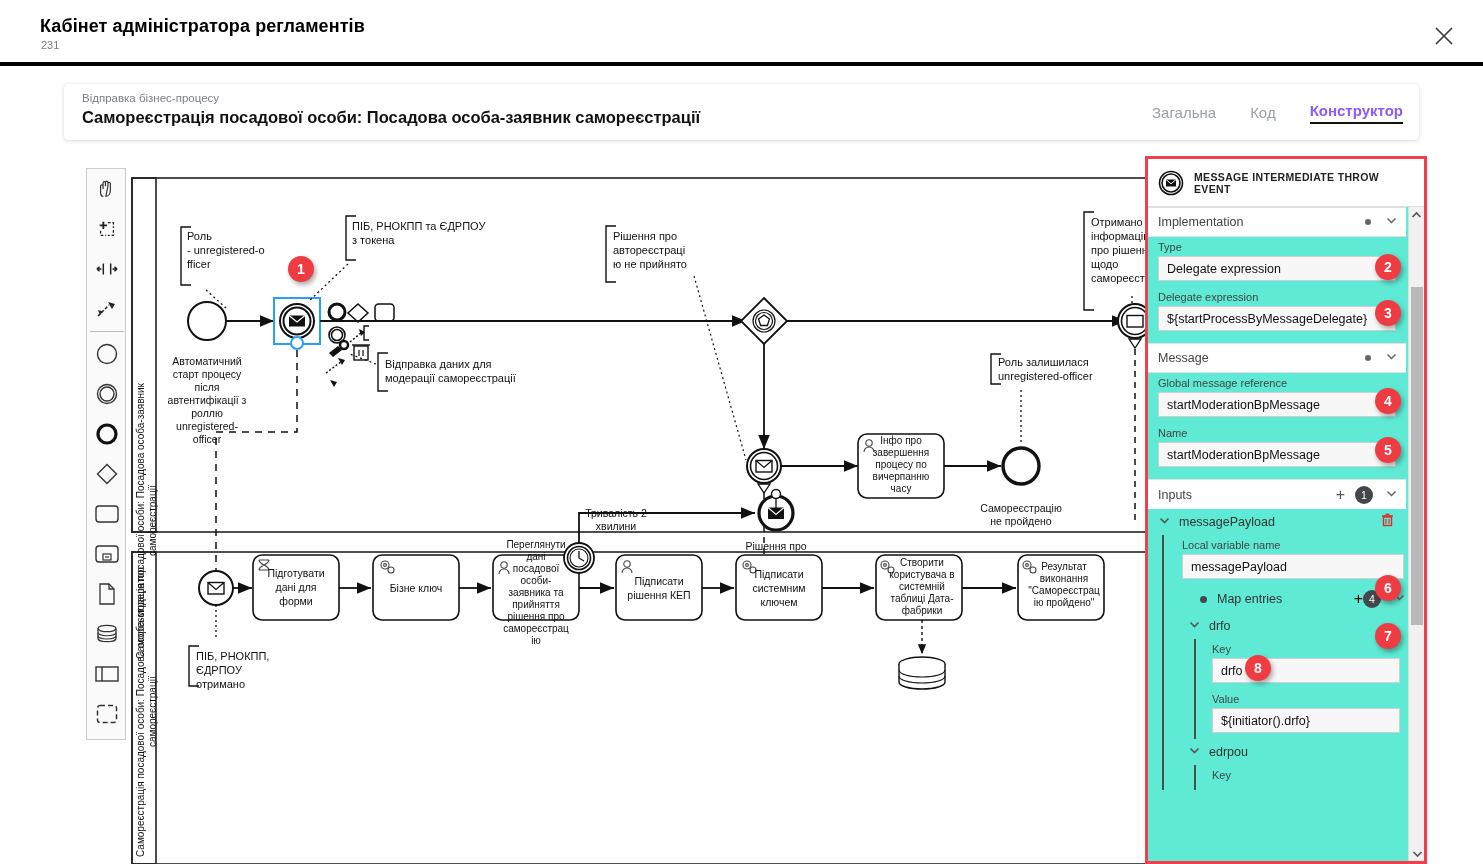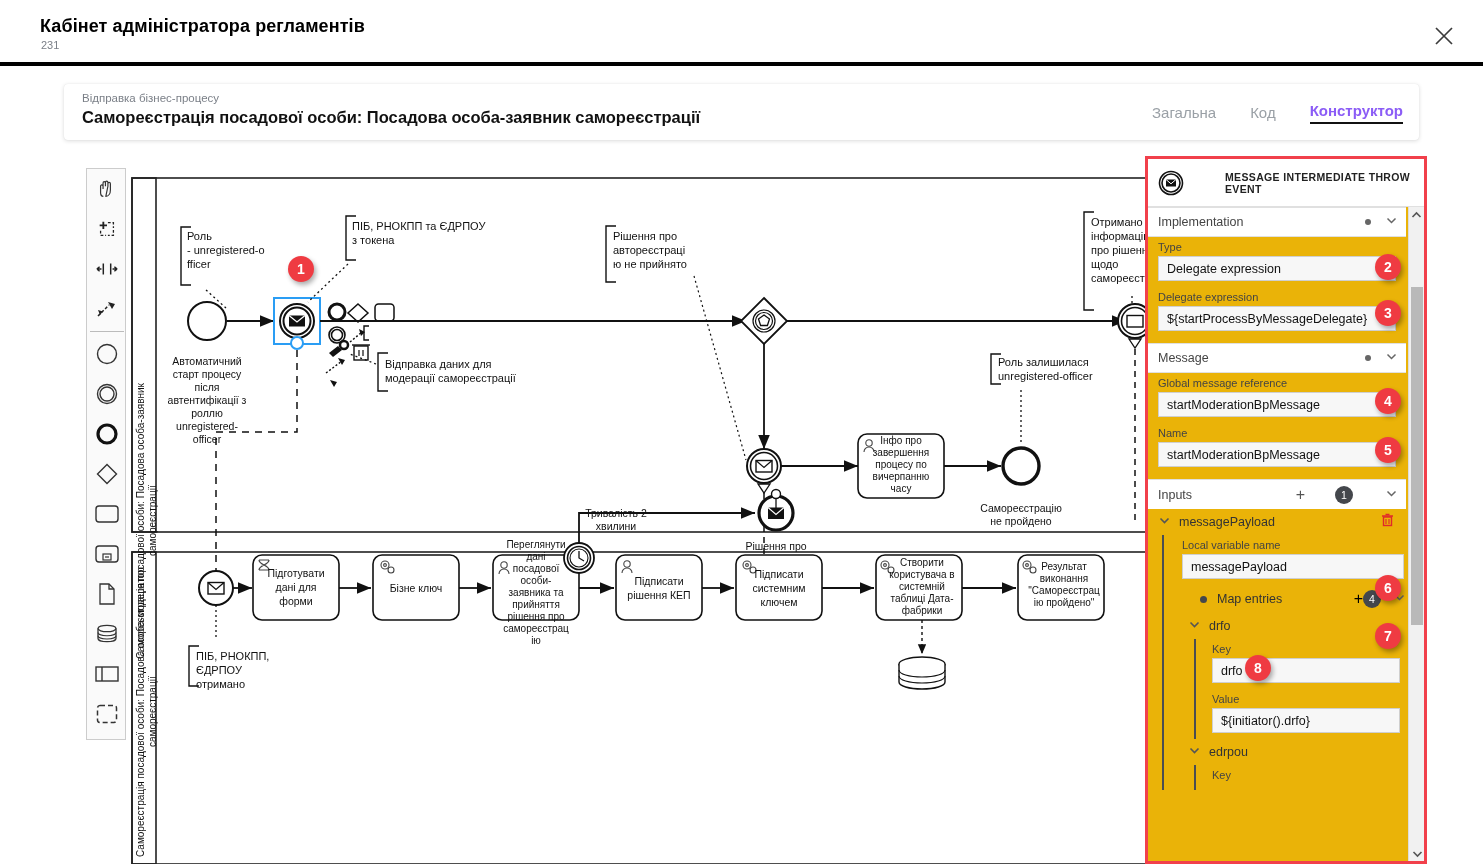--- a/index.html
+++ b/index.html
@@ -90,33 +90,33 @@
 
   
   #props-panel {
     position: absolute; left: 1145px; top: 156px; width: 282px; height: 708px;
     background: #fff;
     border: 3px solid #f1404b;
     overflow: hidden;
   }
   #props-header {
     display: flex; align-items: center; height: 48px;
-    padding: 0 10px; border-bottom: 1px solid #e0e0e0; background: #fff; gap: 31px;
+    padding: 0 10px; border-bottom: 1px solid #e0e0e0; background: #fff;
   }
   #props-header .evt-icon {
     width: 26px; height: 26px; flex: 0 0 26px; margin-right: 10px;
   }
   #props-title {
     font-size: 10.5px; font-weight: bold; letter-spacing: .35px; color: #222;
     text-transform: uppercase;
   }
 
   #props-scroll {
     position: relative; width: 316px; height: 654px; overflow: hidden;
-    background: #eab308;
+    background: #5eead4;
   }
   #props-inner { position: relative; width: 258px; }
 
   .group-header {
     display: flex; align-items: center; height: 30px;
     border-top: 1px solid #e0e0e0; border-bottom: 1px solid #e0e0e0;
     padding-left: 10px; background: #fff;
   }
   .group-header .g-label { font-size: 12.5px; color: #444; flex: 1; }
   .group-header .g-dot {
@@ -637,21 +637,21 @@
       </div>
 
       <div class="field">
         <div class="lbl">Name</div>
         <div class="ctl">startModerationBpMessage</div>
       </div>
 
       <div style="height:6px"></div>
 
 
-      <div class="group-header" style="border-bottom:none;gap:20px;">
+      <div class="group-header" style="border-bottom:none;">
         <span class="g-label">Inputs</span>
         <span class="g-plus">+</span>
         <span class="g-count">1</span>
         <span class="g-chevron">
           <svg width="13" height="13" viewBox="0 0 13 13">
               <path d="M2.5 4.5 L6.5 8.5 L10.5 4.5" fill="none" stroke="#666" stroke-width="1.5"></path>
             </svg>
         </span>
       </div>
 

